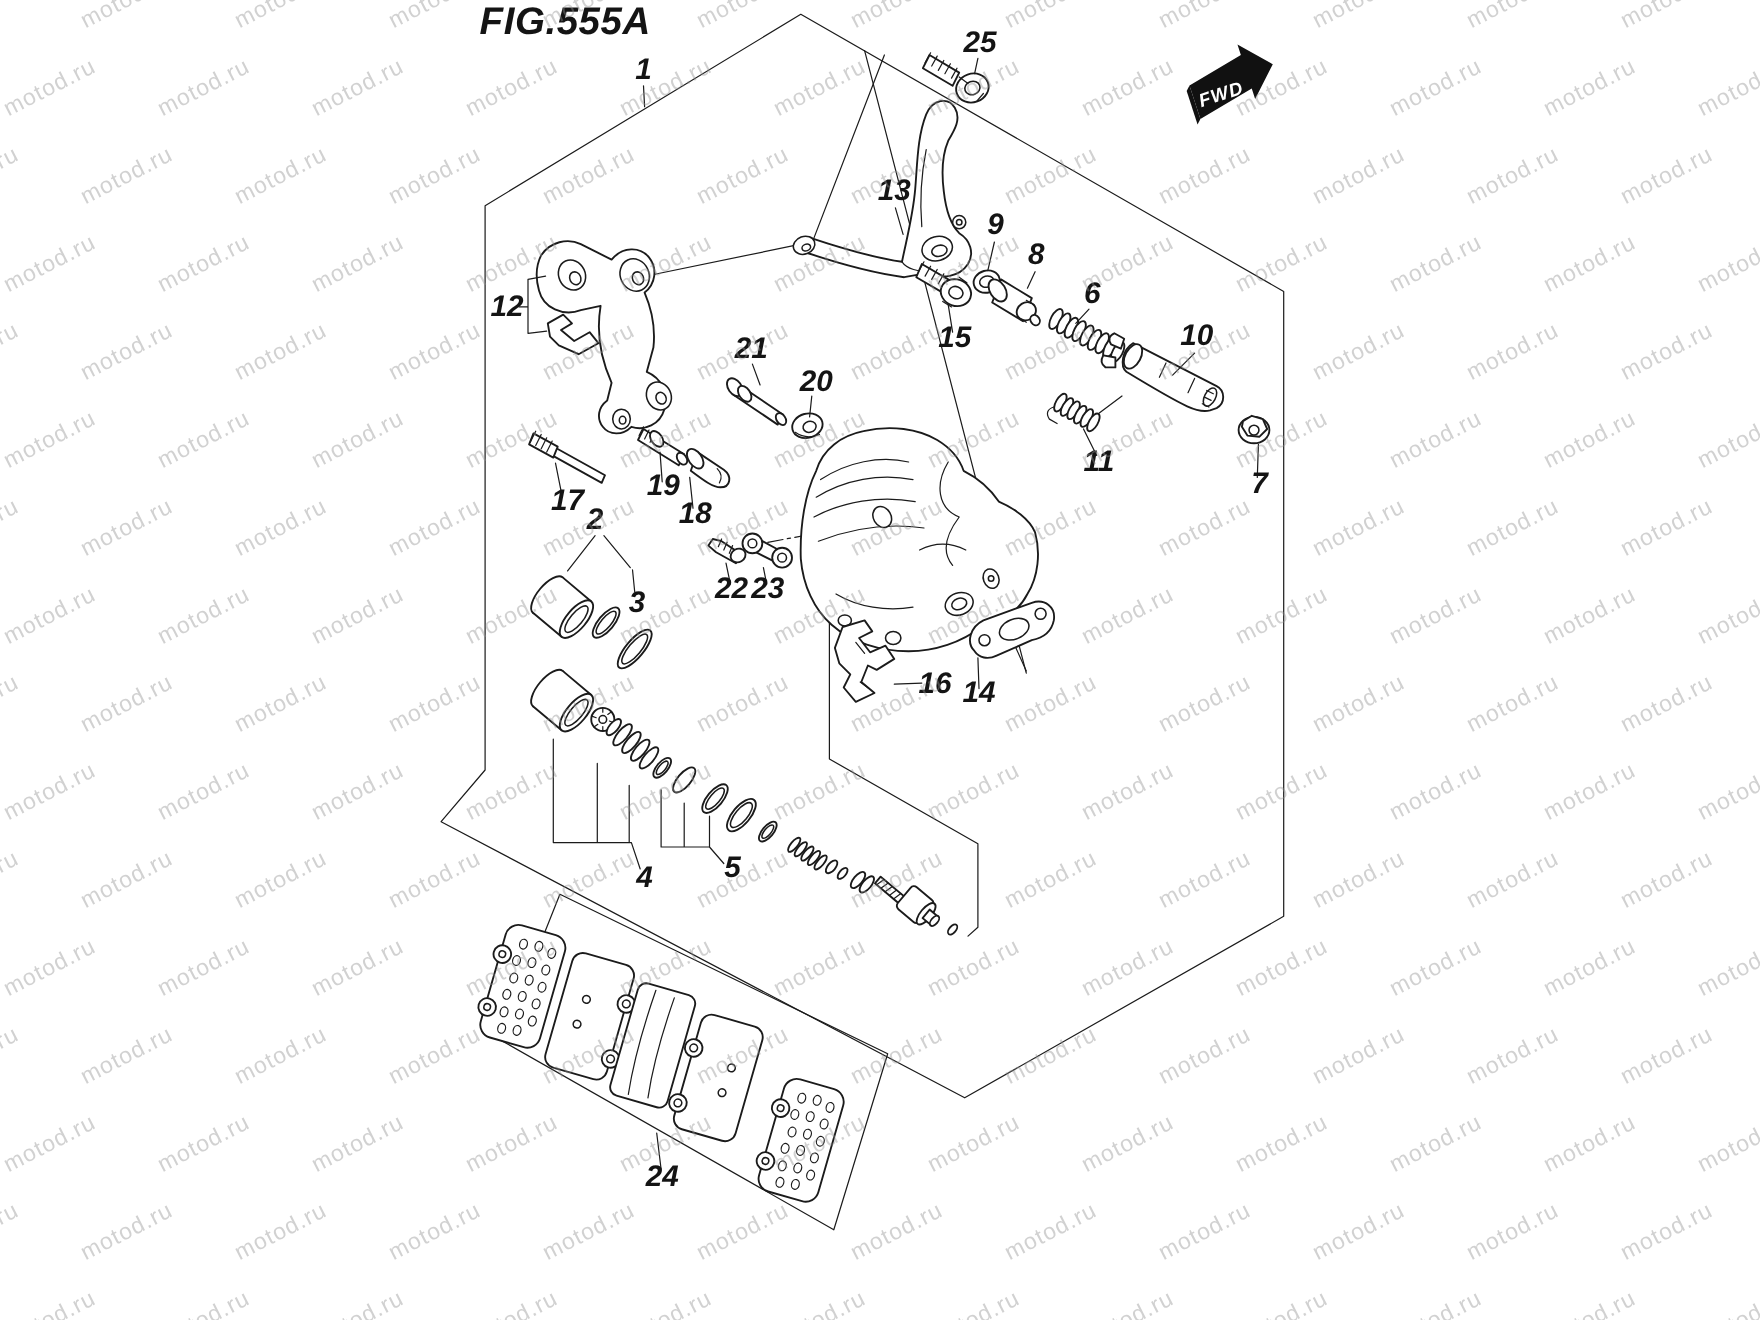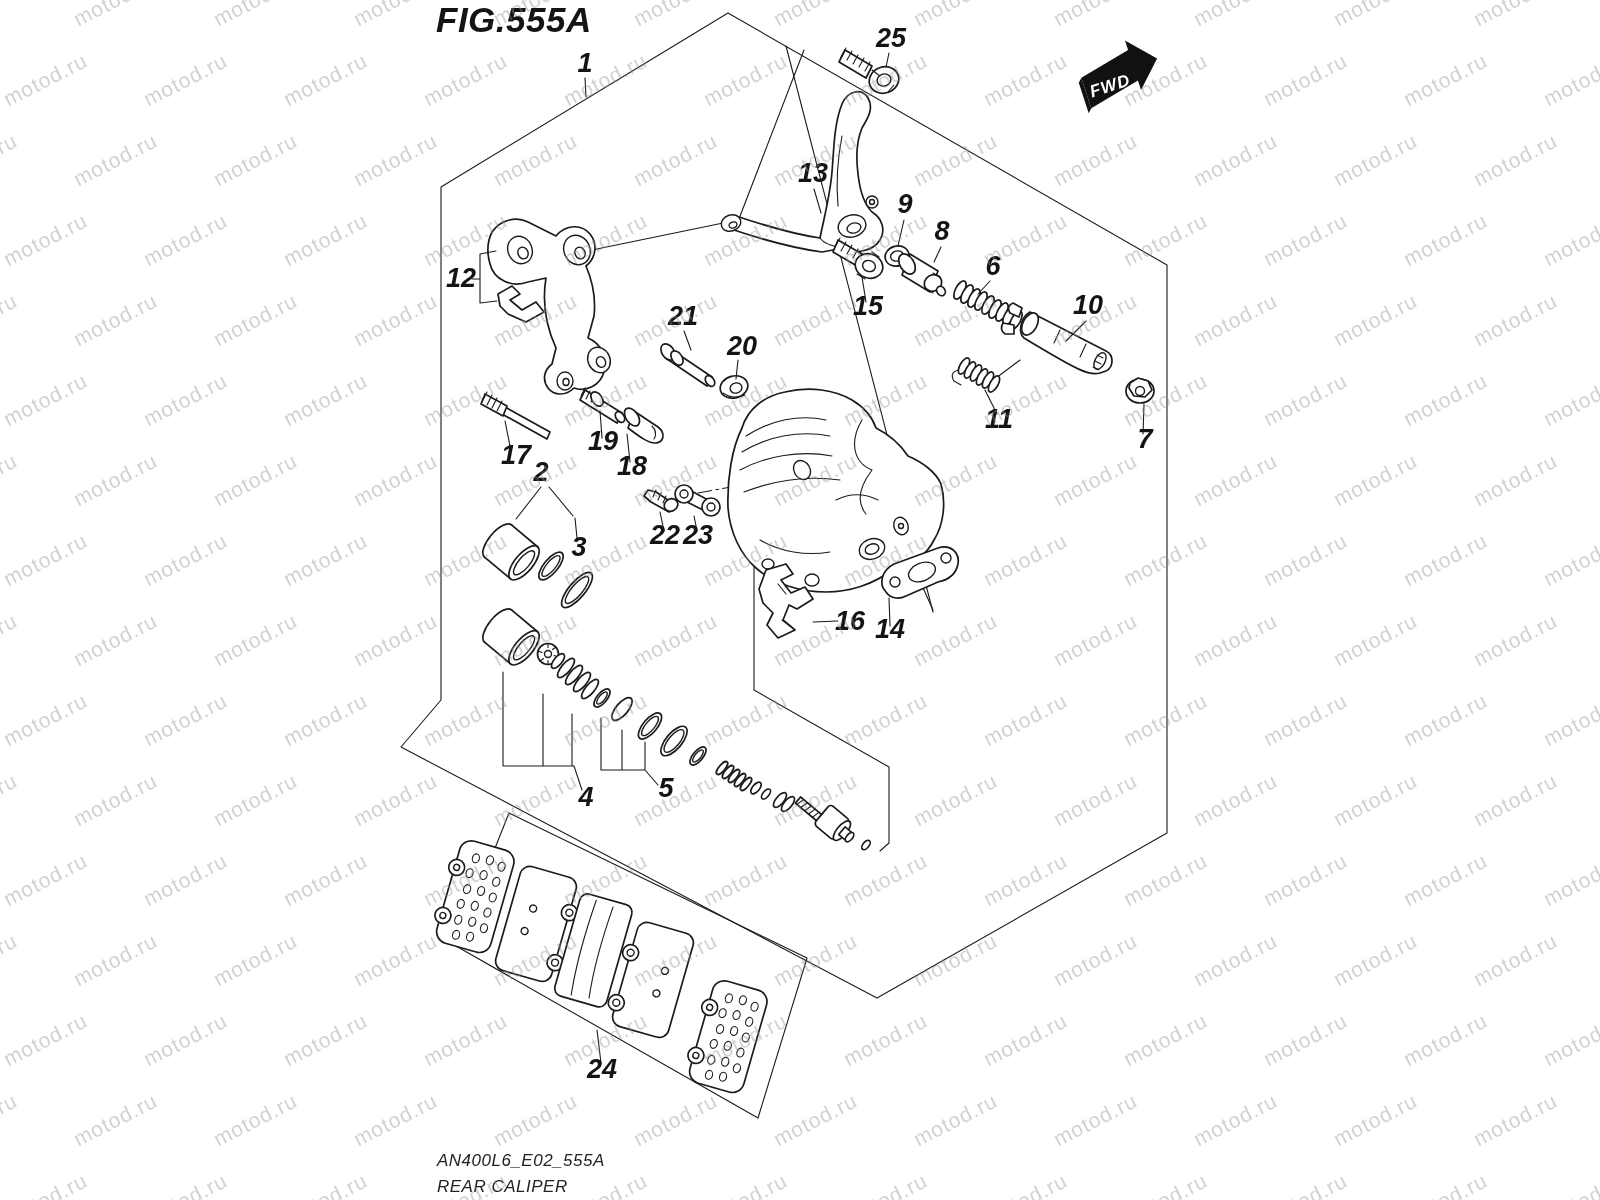--- a/index.html
+++ b/index.html
@@ -420,24 +420,20 @@
     </g>
 
     <g transform="translate(1086,92) rotate(-18)">
       <path fill="#111" d="M0,-15 L53,-27 L53,-37 L78,-10 L53,15 L53,5 L0,17 Z"></path>
       <path fill="#111" d="M0,-15 L-4,-11 L-4,21 L0,17 Z"></path>
       <text class="fwd-text" x="4" y="7">FWD</text>
     </g>
   </svg>
 
   <div class="title">FIG.555A</div>
-  <div class="footer">
-    <div>AN400L6_E02_555A</div>
-    <div>REAR CALIPER</div>
-  </div>
 
   <div class="wm-layer">
       <span class="wm" style="left: -70px; top: -12px;">motod.ru</span>
       <span class="wm" style="left: 70px; top: -12px;">motod.ru</span>
       <span class="wm" style="left: 210px; top: -12px;">motod.ru</span>
       <span class="wm" style="left: 350px; top: -12px;">motod.ru</span>
       <span class="wm" style="left: 490px; top: -12px;">motod.ru</span>
       <span class="wm" style="left: 630px; top: -12px;">motod.ru</span>
       <span class="wm" style="left: 770px; top: -12px;">motod.ru</span>
       <span class="wm" style="left: 910px; top: -12px;">motod.ru</span>

